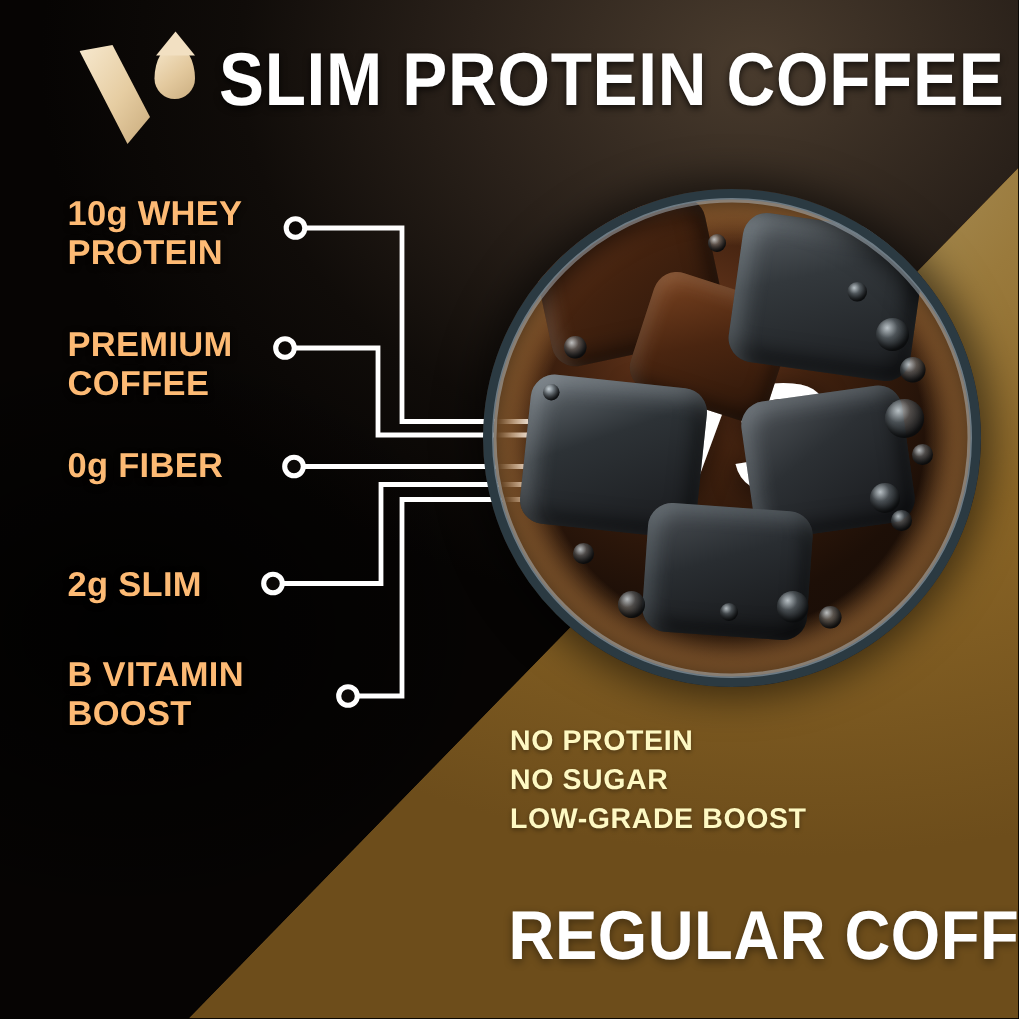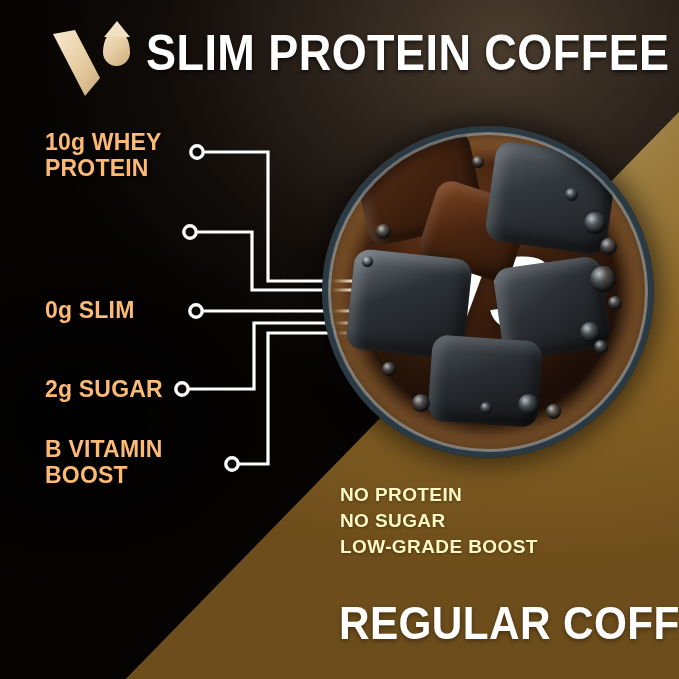--- a/index.html
+++ b/index.html
@@ -304,22 +304,24 @@
       <circle cx="190" cy="232" r="6.2"></circle>
       <circle cx="196" cy="311" r="6.2"></circle>
       <circle cx="182" cy="389" r="6.2"></circle>
       <circle cx="232" cy="464" r="6.2"></circle>
     </g>
   </svg>
 
   <div class="features">
     <div class="feature-label f0">10g WHEY
 PROTEIN</div>
-    <div class="feature-label f2">0g SLIM</div>
-    <div class="feature-label f3">2g SUGAR</div>
+    <div class="feature-label f1">PREMIUM
+COFFEE</div>
+    <div class="feature-label f2">0g FIBER</div>
+    <div class="feature-label f3">2g SLIM</div>
     <div class="feature-label f4">B VITAMIN
 BOOST</div>
   </div>
 
   <div class="vs">VS</div>
 
   <div class="cons">
     <div class="con-item">NO PROTEIN</div>
     <div class="con-item">NO SUGAR</div>
     <div class="con-item">LOW-GRADE BOOST</div>

